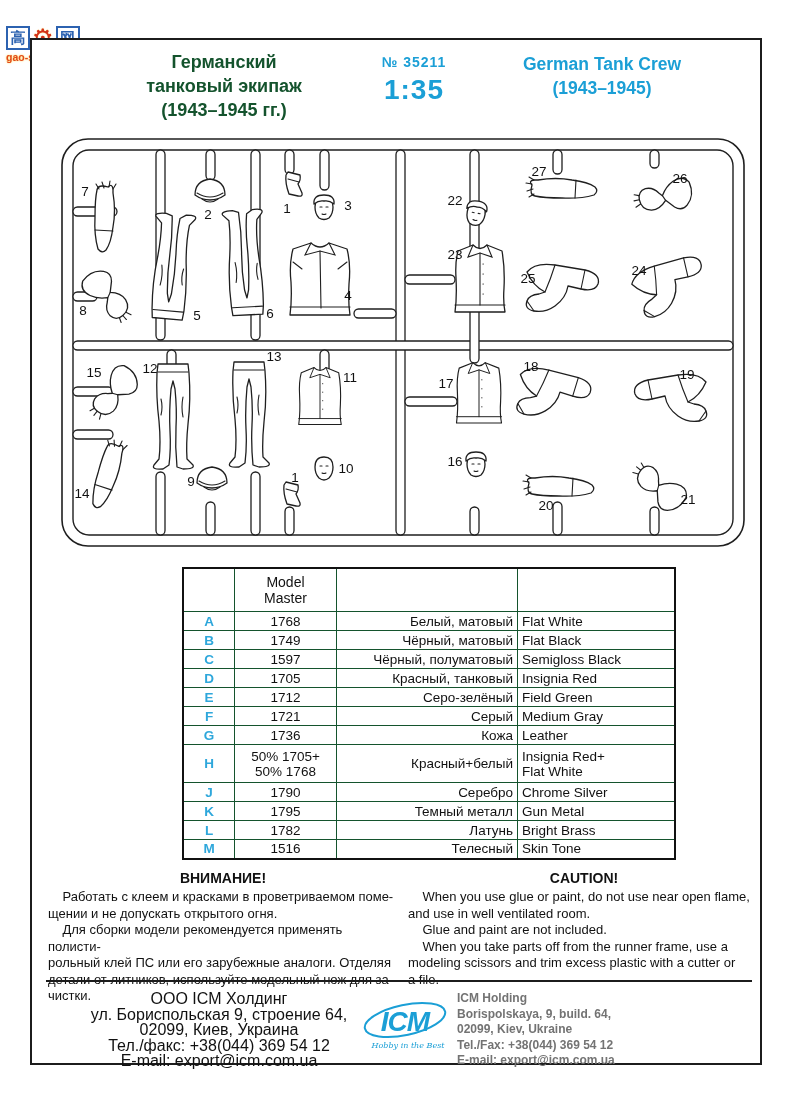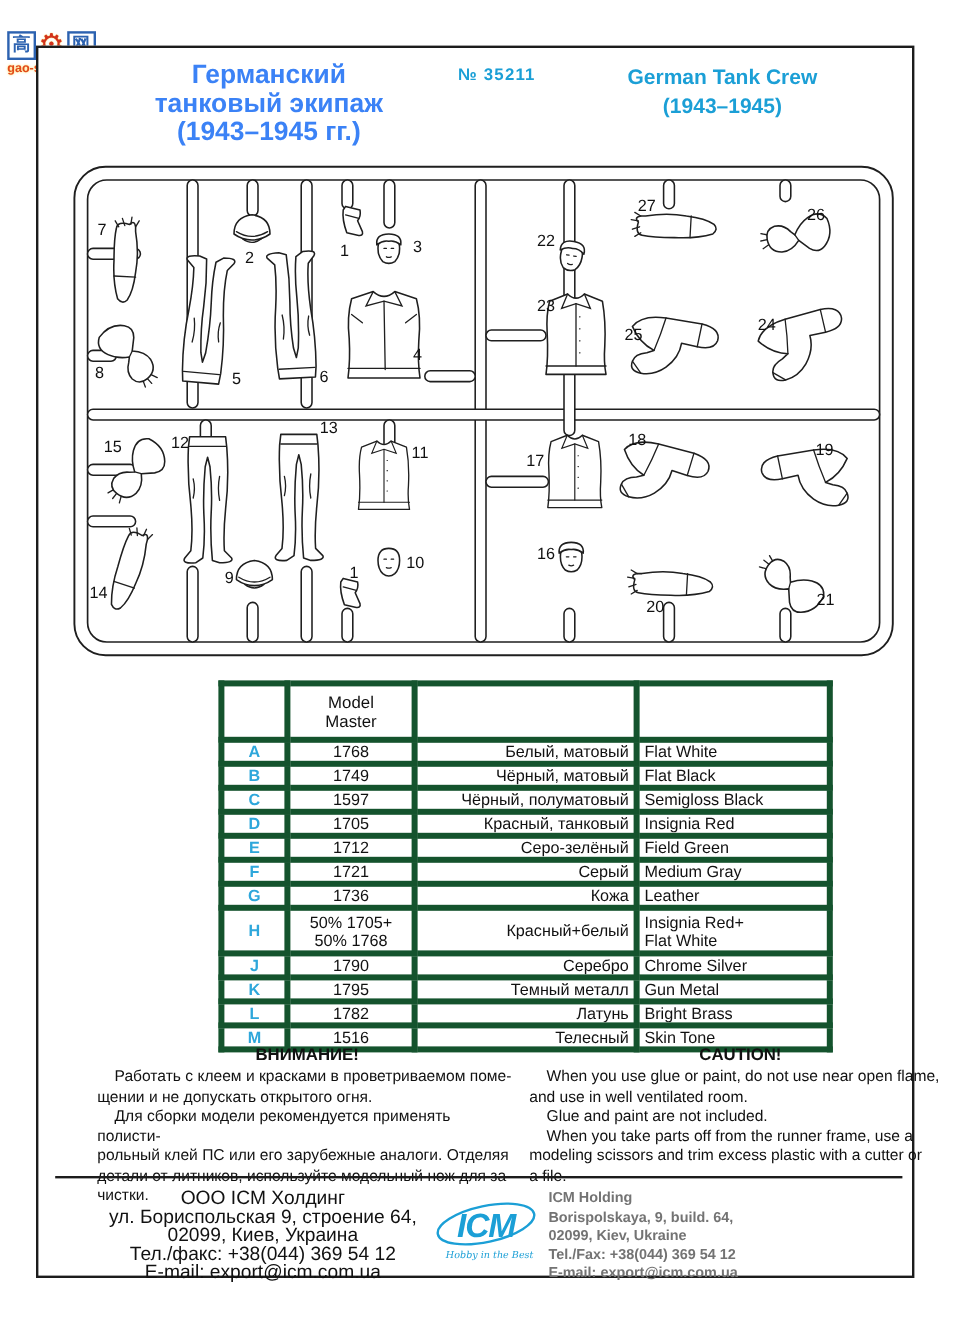--- a/index.html
+++ b/index.html
@@ -15,46 +15,46 @@
   .wm-gear{color:#d2311e;font-size:24px;line-height:22px;text-shadow:0 0 1px #f5b313;}
   .wm-url{font-size:10.5px;font-weight:bold;color:#e2491a;letter-spacing:0px;
           text-shadow:0 0 2px #ffd74d;margin-top:1px;}
 
   
   .sheet{position:absolute;left:30px;top:38px;width:732px;height:1027px;
          border:2px solid #1c1c1c;box-sizing:border-box;background:#fff;}
 
   
   .title-ru{position:absolute;left:57px;top:10px;width:270px;text-align:center;
-            color:#3b82f6;font-weight:bold;font-size:22px;line-height:24px;}
+            color:#14532d;font-weight:bold;font-size:18px;line-height:24px;}
   .kit-block{position:absolute;left:312px;top:14px;width:140px;text-align:center;color:#1b9fd6;}
   .kit-number{font-weight:bold;font-size:14px;letter-spacing:1px;}
   .kit-scale{font-weight:bold;font-size:28px;margin-top:4px;letter-spacing:1px;}
   .title-en{position:absolute;left:455px;top:12px;width:230px;text-align:center;
             color:#1b9fd6;font-weight:bold;font-size:17.5px;line-height:24px;}
 
   
   .sprue-svg{position:absolute;left:14px;top:86px;}
 
   
   .paint-table{position:absolute;left:150px;top:527px;border-collapse:collapse;
                table-layout:fixed;width:455px;font-size:13.5px;color:#111;
                border:2px solid #111;}
-  .paint-table td,.paint-table th{border:5px solid #14532d;padding:0 4px;vertical-align:middle;
+  .paint-table td,.paint-table th{border:1px solid #14532d;padding:0 4px;vertical-align:middle;
                overflow:hidden;}
   .paint-table .c-letter{width:42px;text-align:center;font-weight:bold;color:#2ea7db;}
   .paint-table .c-code{width:93px;text-align:center;}
   .paint-table .c-ru{width:172px;text-align:right;}
   .paint-table .c-en{width:148px;text-align:left;}
   .paint-table thead th{height:42px;font-weight:normal;font-size:14px;text-align:center;}
   .paint-table tbody tr{height:19px;}
   .paint-table tbody tr.tall{height:38px;}
 
   
-  .warning{position:absolute;top:830px;color:#111;margin-left:33px;}
+  .warning{position:absolute;top:830px;color:#111;}
   .warning .w-title{text-align:center;font-weight:bold;font-size:14px;margin-bottom:3px;}
   .warning .w-body{font-size:13px;line-height:16.5px;text-align:left;}
   .warning-ru{left:16px;width:350px;}
   .warning-en{left:376px;width:352px;}
 
   
   .footer-rule{position:absolute;left:14px;top:940px;width:706px;border-top:2px solid #1c1c1c;}
   .footer-left{position:absolute;left:58px;top:951px;width:258px;text-align:center;
                font-size:16px;font-weight:normal;line-height:15.5px;color:#111;white-space:pre-line;}
   .footer-right{position:absolute;left:425px;top:951px;width:270px;text-align:left;
@@ -75,20 +75,21 @@
     <div class="wm-url">gao-shou.com</div>
   </div>
 
   <div class="sheet">
 
     <div class="title-ru pre">Германский
 танковый экипаж
 (1943–1945 гг.)</div>
     <div class="kit-block">
       <div class="kit-number">№ 35211</div>
+      <div class="kit-scale">1:35</div>
     </div>
     <div class="title-en pre">German Tank Crew
 (1943–1945)</div>
 
     <svg class="sprue-svg" width="712" height="436" viewBox="44 124 712 436" id="sprue">
         <rect x="60" y="137" width="682" height="407" rx="26" fill="none" stroke="#1f1f1f" stroke-width="1.6"></rect>
         <rect x="71" y="148" width="660" height="385" rx="16" fill="none" stroke="#1f1f1f" stroke-width="1.4"></rect>
         <rect x="394" y="148" width="9" height="385" rx="4.5" fill="#fff" stroke="#1f1f1f" stroke-width="1.3"></rect>
         <rect x="71" y="339" width="660" height="9" rx="4.5" fill="#fff" stroke="#1f1f1f" stroke-width="1.3"></rect>
         <rect x="154" y="148" width="9" height="190" rx="4.5" fill="#fff" stroke="#1f1f1f" stroke-width="1.3"></rect>

